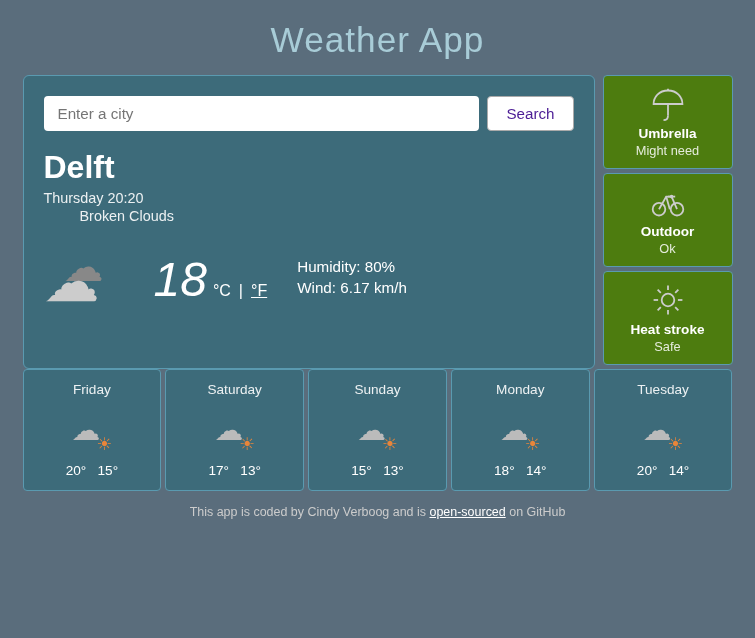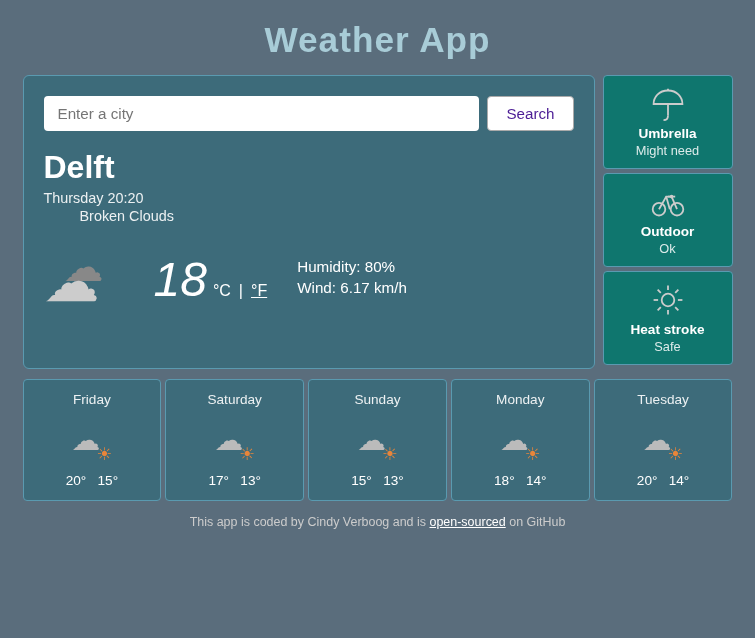--- a/index.html
+++ b/index.html
@@ -8,30 +8,29 @@
       font-family: 'Segoe UI', Arial, sans-serif;
       width: 755px;
       min-height: 638px;
       display: flex;
       flex-direction: column;
       align-items: center;
     }
     h1.app-title {
       color: #a8ccd7;
       font-size: 2.2rem;
-      font-weight: 700;
+      font-weight: 400;
       margin: 20px 0 15px 0;
       letter-spacing: 1px;
     }
     .main-container {
       display: flex;
       flex-direction: row;
       gap: 0;
       width: 710px;
-      margin-bottom: 10px;
     }
     .left-panel {
       flex: 1;
       background-color: #3d6b7a;
       border: 1.5px solid #5a9ab0;
       border-radius: 6px;
       padding: 20px;
       color: white;
       margin-right: 8px;
     }
@@ -128,21 +127,21 @@
     }
 
     
     .right-panel {
       display: flex;
       flex-direction: column;
       gap: 0;
       width: 130px;
     }
     .info-card {
-      background-color: #0f766e;
+      background-color: #4d7c0f;
       border: 1.5px solid #5a9ab0;
       border-radius: 4px;
       padding: 10px 8px;
       text-align: center;
       color: white;
       margin-bottom: 4px;
     }
     .info-card-title {
       font-weight: 700;
       font-size: 0.85rem;

